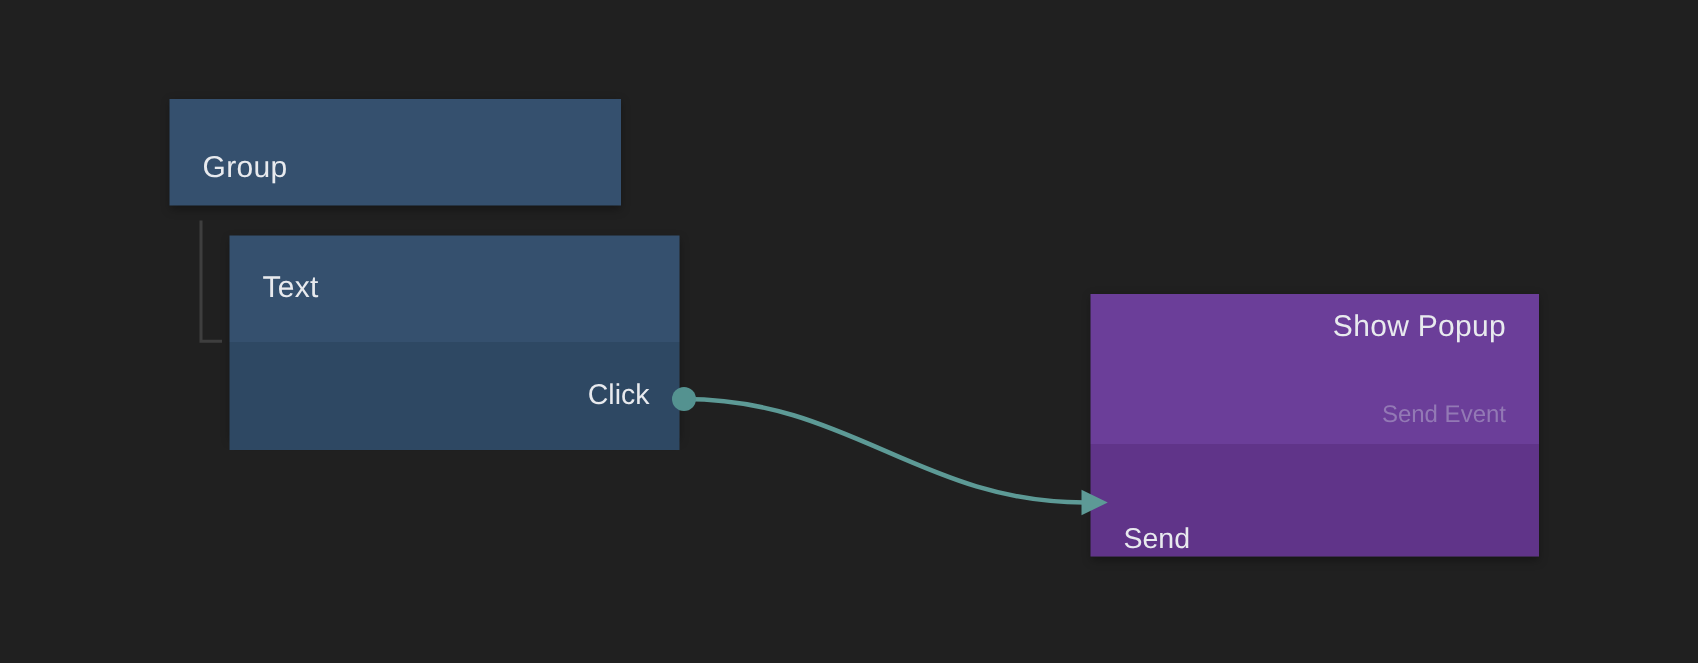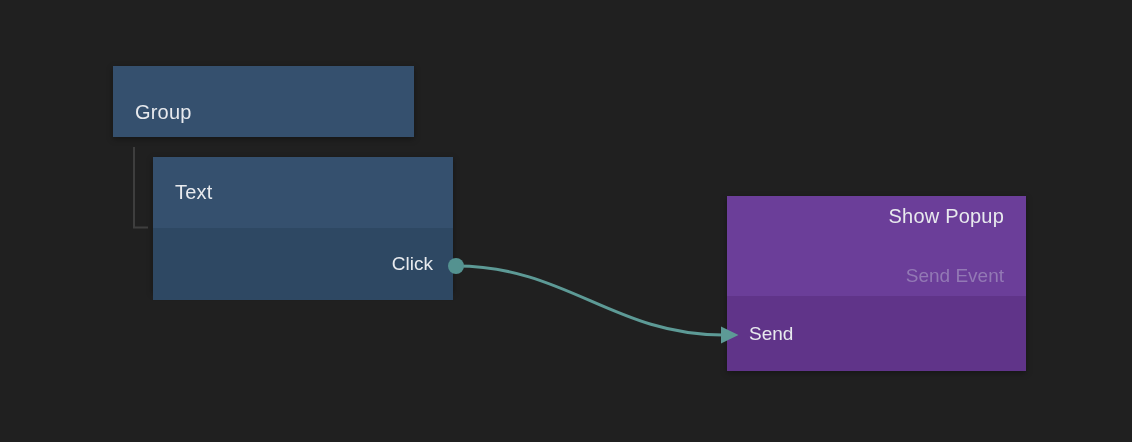--- a/index.html
+++ b/index.html
@@ -72,29 +72,30 @@
   #node-show-popup .header {
     height: 100px;
     background: var(--node-purple-header, #6b3e99);
     flex-direction: column;
     align-items: flex-end;
     justify-content: center;
     gap: 7px;
   }
   #node-show-popup .header .node-title { line-height: 1.1; }
   .node-subtitle {
-    font-size: 19px;
+    font-size: 16px;
     color: var(--text-muted-purple, #9379b5);
     line-height: 1.1;
     margin-top: 32px;
   }
   #node-show-popup .body {
     height: 75px;
     background: var(--node-purple-body, #603489);
     padding-left: 22px;
+    align-items: flex-end;
   }
 
   
   #wire-layer {
     position: absolute;
     left: 0; top: 0;
     width: 1132px; height: 442px;
     pointer-events: none;
   }
   #wire-layer [data-interactable="true"] { pointer-events: auto; }

